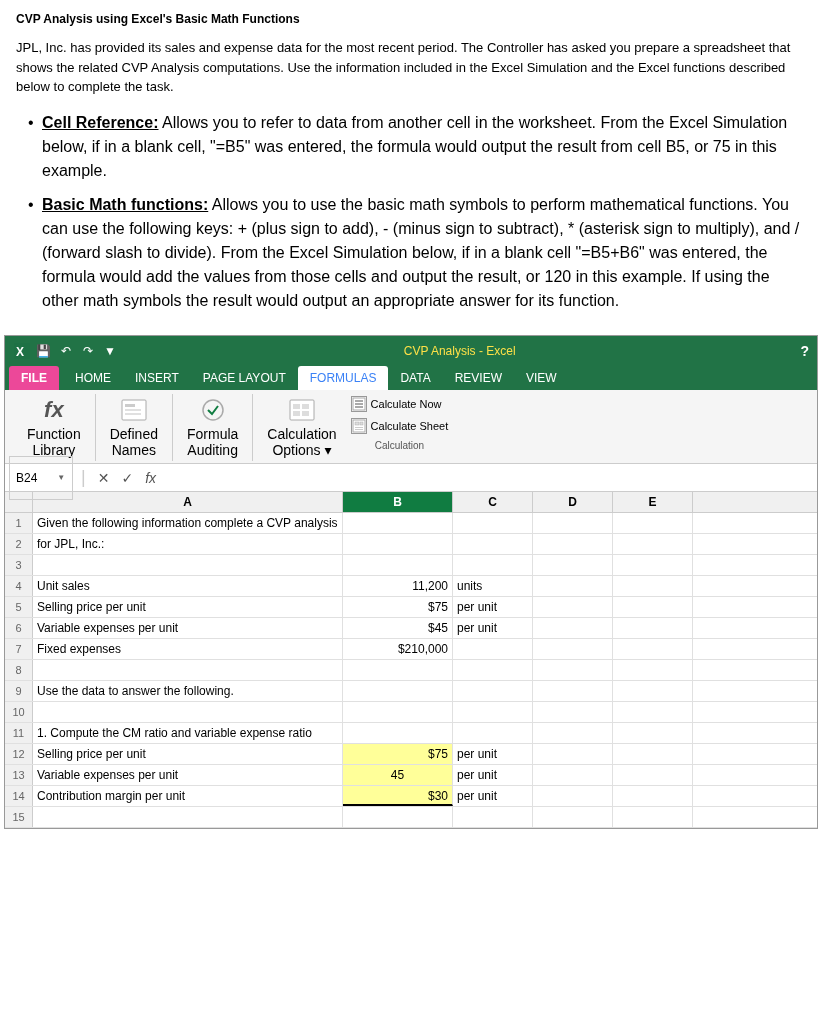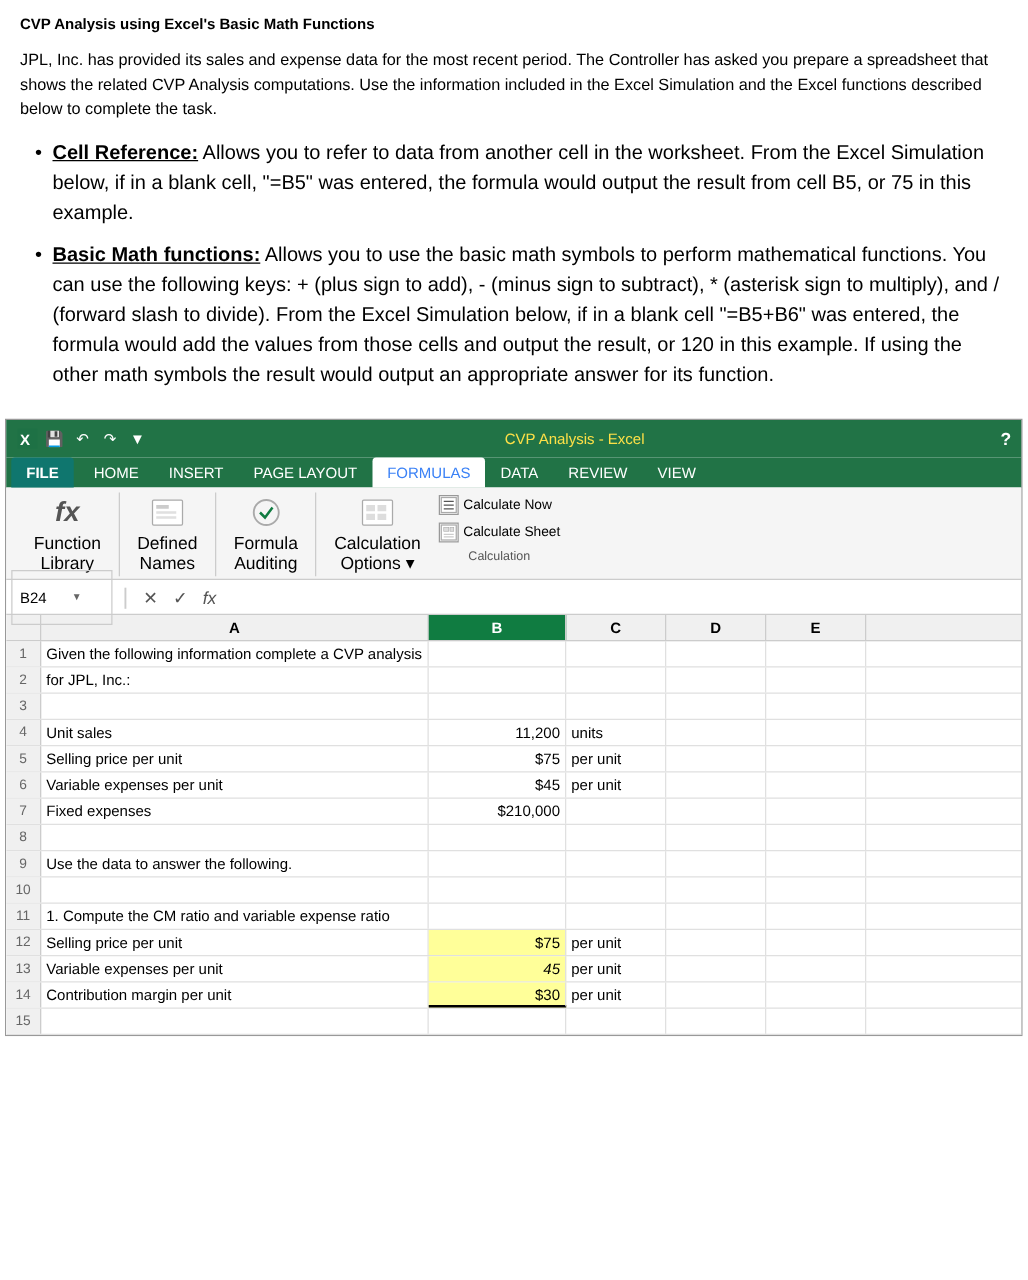--- a/index.html
+++ b/index.html
@@ -115,21 +115,21 @@
     }
 
     .ribbon-tab.active {
       background: #fff;
       color: #3b82f6;
       font-weight: normal;
       text-align: center;
     }
 
     .ribbon-tab.file-tab {
-      background: #0f766e;
+      background: #ec4899;
       color: #fff;
       font-weight: bold;
       margin-right: 4px;
     }
 
     
     .ribbon-content {
       background: #f5f5f5;
       border-bottom: 1px solid #ccc;
       padding: 4px 8px 2px 8px;
@@ -227,21 +227,21 @@
       background: #fff;
       padding: 2px 4px;
       gap: 4px;
       height: 28px;
     }
 
     .cell-ref-box {
       border: 1px solid #ccc;
       padding: 14px 6px;
       font-size: 12px;
-      width: 81px;
+      width: 64px;
       display: flex;
       align-items: center;
       gap: 20px;
     }
 
     .cell-ref-chevron {
       font-size: 8px;
       color: #666;
     }
 
@@ -618,21 +618,21 @@
       <div class="cell col-a">Selling price per unit</div>
       <div class="cell col-b highlighted" style="width:110px;border-right:1px solid #e0e0e0;font-size:12px;padding:1px 4px;height:20px;line-height:18px;text-align:right;">$75</div>
       <div class="cell col-c">per unit</div>
       <div class="cell col-d"></div>
       <div class="cell col-e"></div>
     </div>
 
     <div class="spreadsheet-row">
       <div class="row-num">13</div>
       <div class="cell col-a">Variable expenses per unit</div>
-      <div class="cell col-b highlighted" style="width:110px;border-right:1px solid #e0e0e0;font-size:12px;padding:1px 4px;height:20px;line-height:18px;text-align:right;font-style:italic;">45</div>
+      <div class="cell col-b highlighted" style="width:110px;border-right:1px solid #e0e0e0;font-size:12px;padding:1px 4px;height:20px;line-height:18px;text-align:center;">45</div>
       <div class="cell col-c">per unit</div>
       <div class="cell col-d"></div>
       <div class="cell col-e"></div>
     </div>
 
     <div class="spreadsheet-row">
       <div class="row-num">14</div>
       <div class="cell col-a">Contribution margin per unit</div>
       <div class="cell col-b highlighted" style="width:110px;border-right:1px solid #e0e0e0;font-size:12px;padding:1px 4px;height:20px;line-height:18px;text-align:right;border-bottom:2px solid #000;">$30</div>
       <div class="cell col-c">per unit</div>

